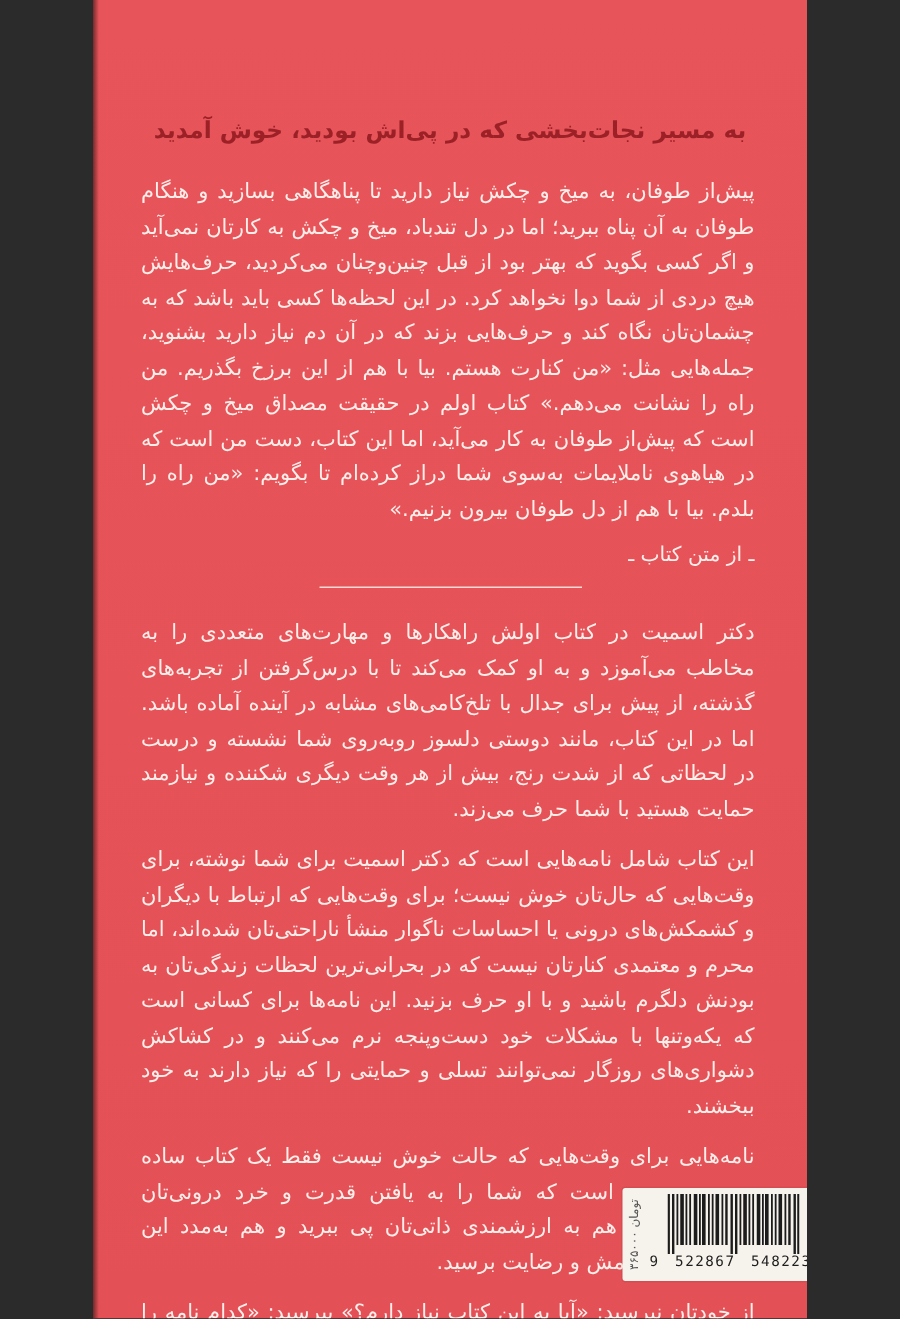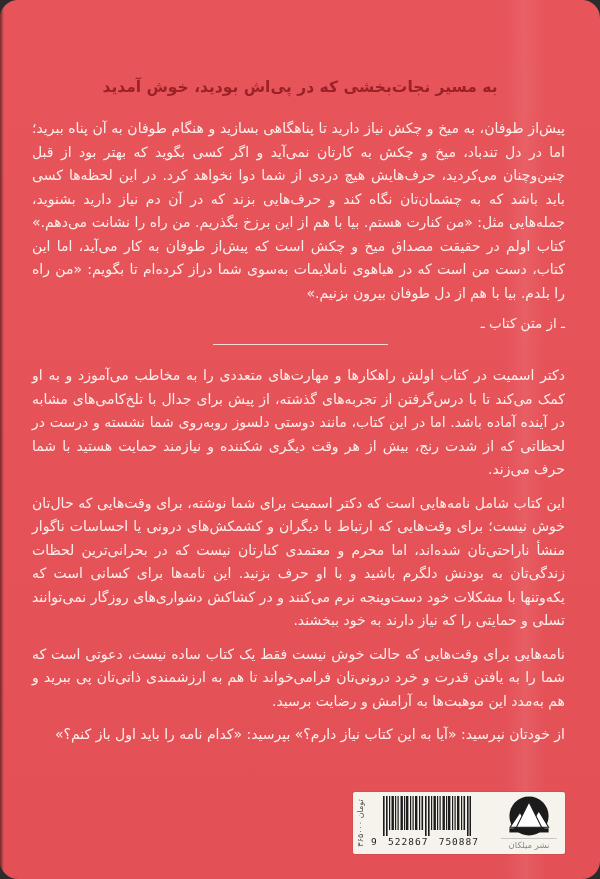--- a/index.html
+++ b/index.html
@@ -1,24 +1,23 @@
 <!DOCTYPE html>
 <html lang="fa" dir="rtl"><head>
 <meta charset="utf-8">
 <style>
   html,body{margin:0;padding:0;background:#2b2b2b;}
   .cover{
     position:relative;
-    width:600px;height:879px;
+    width:476px;height:879px;
     margin:0 auto;
     background:linear-gradient(180deg,#e7555b 0%,#e55258 55%,#e35157 100%);
     overflow:hidden;
     font-family:"DejaVu Sans",sans-serif;
     direction:rtl;
-    border-radius:18px;
   }
   .edge-shadow{
     position:absolute;left:0;top:0;width:4px;height:100%;
     background:linear-gradient(90deg,rgba(70,25,25,.7),rgba(70,25,25,0));
   }
   .sheen{
     position:absolute;top:0;left:505px;width:40px;height:100%;
     background:linear-gradient(90deg,rgba(255,255,255,0),rgba(255,255,255,.07),rgba(255,255,255,0));
     pointer-events:none;
   }
@@ -157,21 +156,21 @@
         <rect x="78" y="0" width="1.2" height="34"></rect>
           <rect x="80.5" y="0" width="1.6" height="34"></rect>
         <rect x="84" y="0" width="1.6" height="40"></rect>
           <rect x="86.5" y="0" width="1.5" height="40"></rect>
       </g>
     </svg>
 
     <div class="barcode-digits">
       <span>9</span>
       <span>522867</span>
-      <span>750887</span>
+      <span>548223</span>
     </div>
 
     <div class="logo-wrap">
       <svg class="logo-circle" width="42" height="42" viewBox="0 0 60 60" xmlns="http://www.w3.org/2000/svg">
         <circle cx="30" cy="30" r="28" fill="#1b1b1b"></circle>
         <polygon points="17,25 31,46 3,46" fill="#ffffff" stroke="#1b1b1b" stroke-width="1.5"></polygon>
         <polygon points="44,23 58,46 30,46" fill="#ffffff" stroke="#1b1b1b" stroke-width="1.5"></polygon>
         <polygon points="30,10 48,46 12,46" fill="#ffffff" stroke="#1b1b1b" stroke-width="1.5"></polygon>
         <rect x="2" y="47.5" width="56" height="6" fill="#1b1b1b"></rect>
       </svg>

